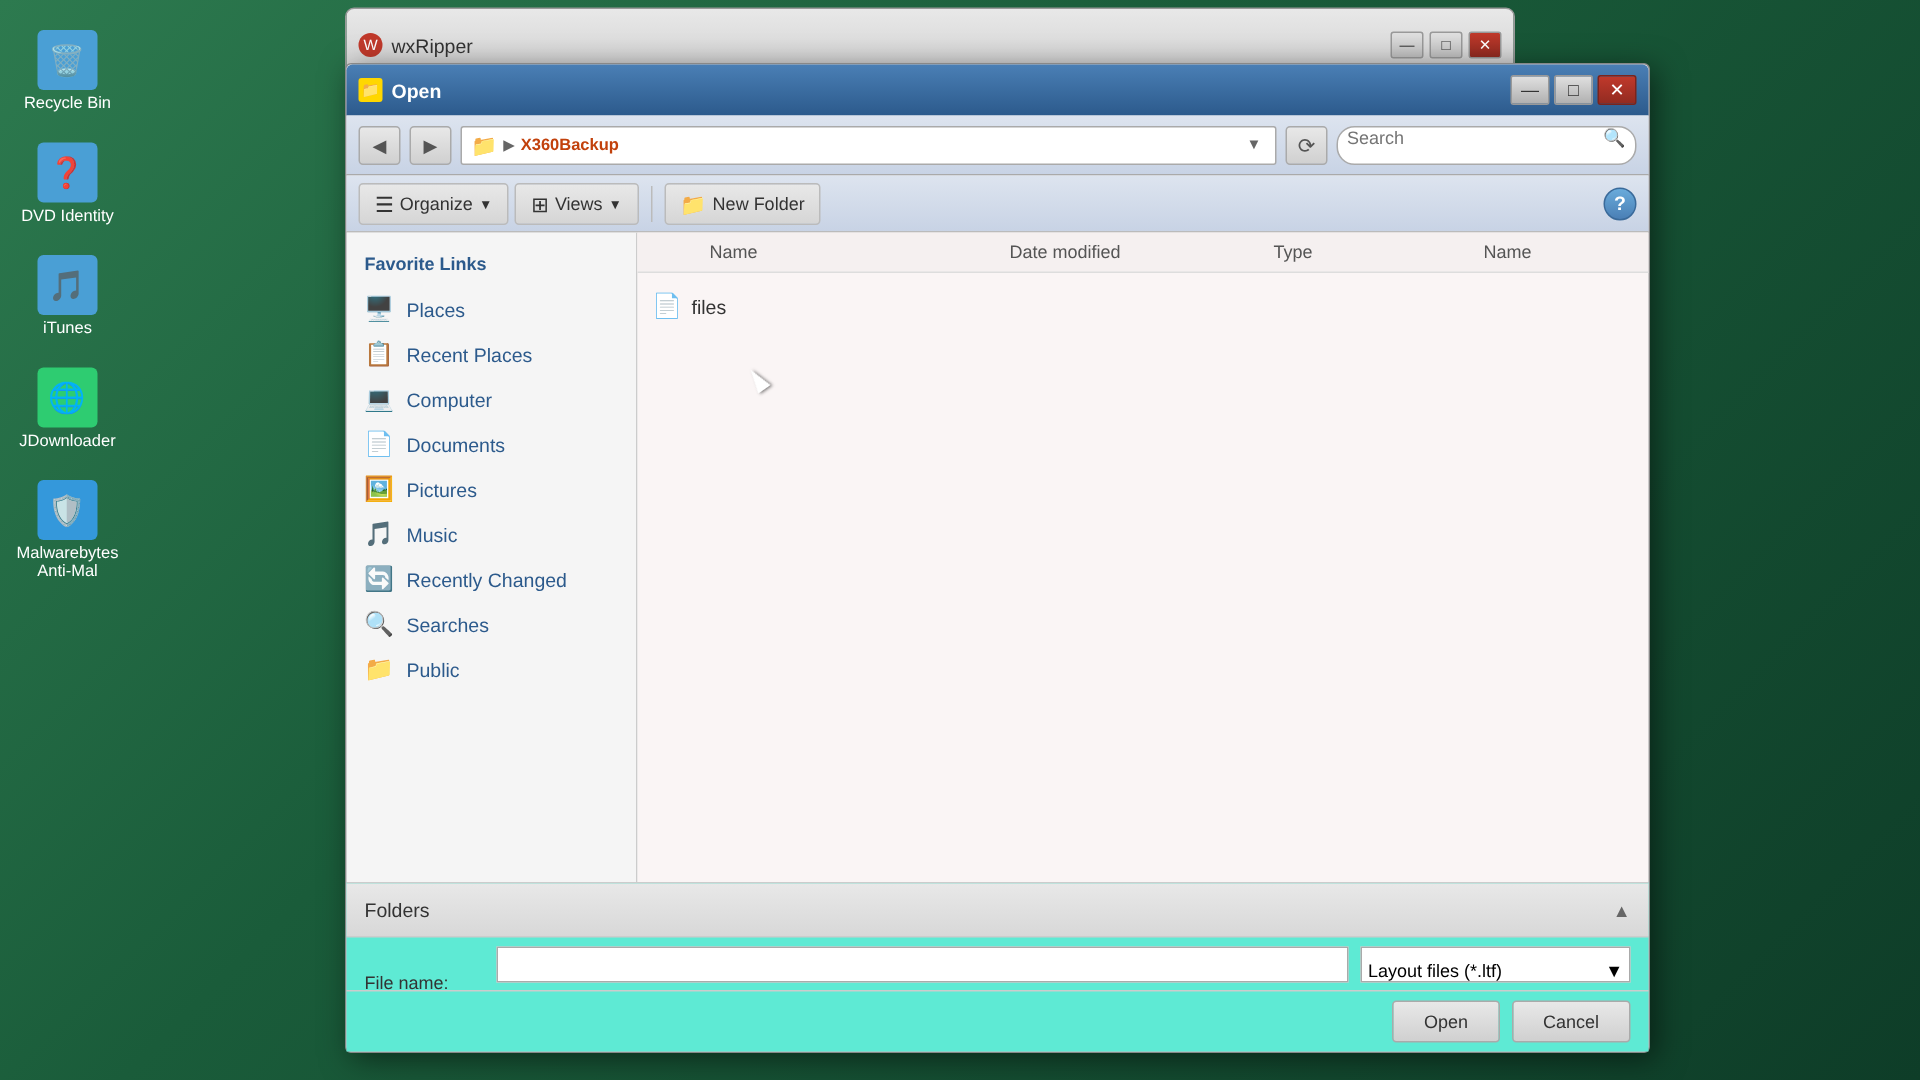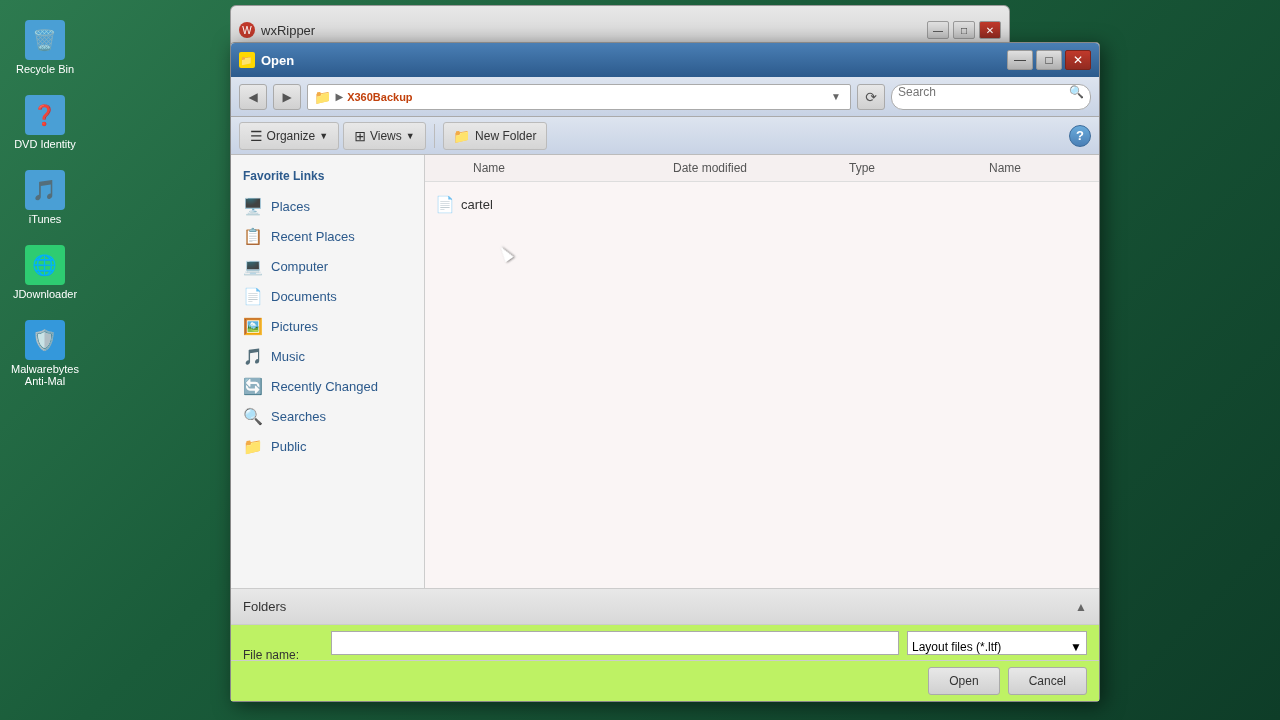--- a/index.html
+++ b/index.html
@@ -427,21 +427,21 @@
     }
 
     .file-name {
       font-size: 13px;
       color: #333;
     }
 
     
     .bottom-bar {
       border-top: 1px solid #ccc;
-      background: #bef264;
+      background: #5eead4;
     }
 
     .folders-section {
       height: 36px;
       display: flex;
       align-items: center;
       padding: 0 12px;
       border-bottom: 1px solid #ccc;
       cursor: pointer;
       background: linear-gradient(to bottom, #e8e8e8, #d8d8d8);
@@ -674,21 +674,21 @@
       <div class="file-header">
         <div class="col-name">Name</div>
         <div class="col-date">Date modified</div>
         <div class="col-type">Type</div>
         <div class="col-size">Name</div>
       </div>
 
       <div class="file-list">
         <div class="file-item">
           <div class="file-icon">📄</div>
-          <span class="file-name">cartel</span>
+          <span class="file-name">files</span>
         </div>
       </div>
     </div>
   </div>
 
   <div class="bottom-bar">
     <div class="folders-section">
       <span class="folders-label">Folders</span>
       <span class="folders-arrow">▲</span>
     </div>

